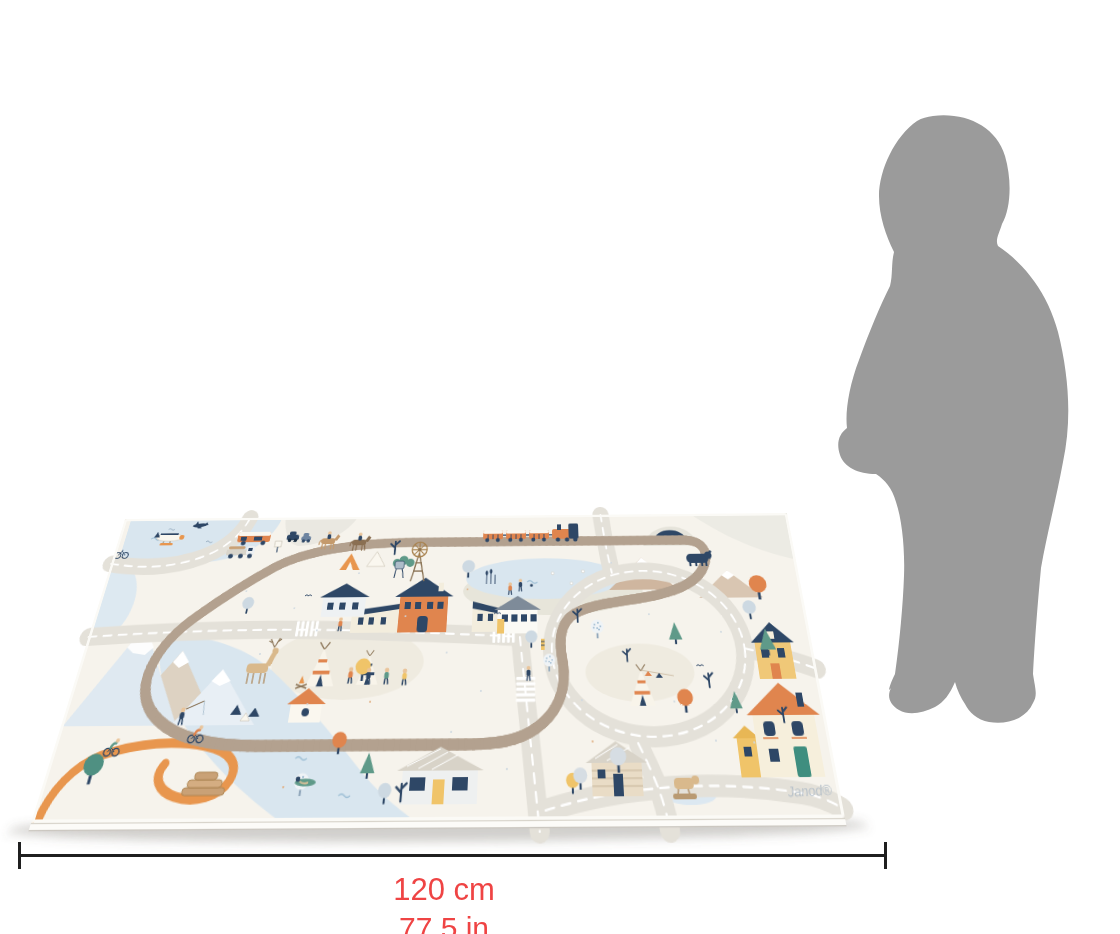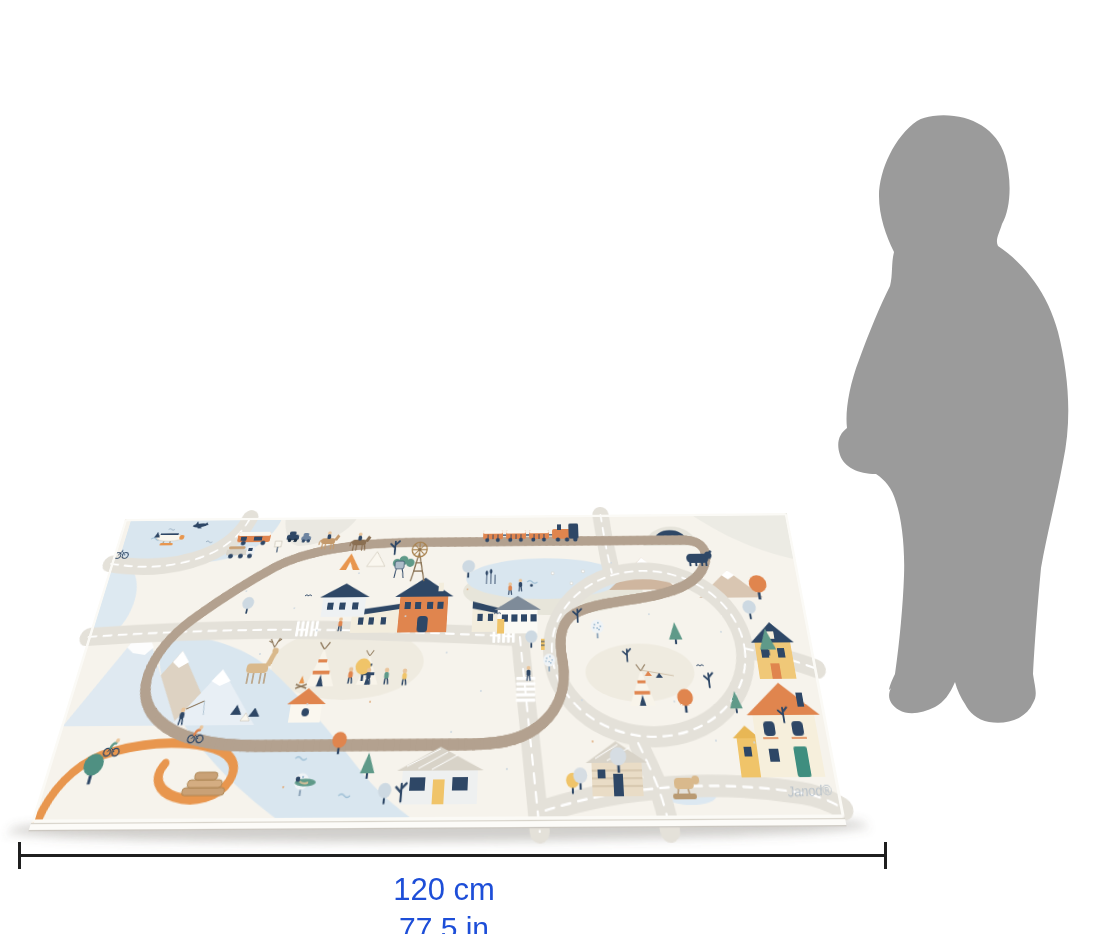--- a/index.html
+++ b/index.html
@@ -7,21 +7,21 @@
        font-family:"Liberation Sans",sans-serif;position:relative;}
   .stage{position:absolute;left:0;top:0;width:1120px;height:934px;}
   #mat-plane{position:absolute;left:0;top:0;width:820px;height:330px;
              transform-origin:0 0;}
   #mat-plane svg{display:block;overflow:visible;}
   #silhouette{position:absolute;left:833px;top:112px;}
   .dim-line{position:absolute;top:854px;left:19px;width:867px;height:3px;background:#1f1f1f;}
   .dim-cap{position:absolute;top:842px;width:3px;height:27px;background:#1f1f1f;}
   .dim-cap.left{left:18px;}
   .dim-cap.right{left:884px;}
-  .dim-label{position:absolute;left:0;width:888px;text-align:center;color:#1d4ed8;}
+  .dim-label{position:absolute;left:0;width:888px;text-align:center;color:#ef4444;}
   .dim-label.cm{top:872px;font-size:31px;}
   .dim-label.inch{top:911px;font-size:30px;}
 </style>
 </head>
 <body>
 
 <div class="stage">
 
   <div id="mat-plane" style="transform: matrix3d(0.801239, -0.0112787, 0, -7.7e-06, -0.311796, 0.470909, 0, -0.0005821, 0, 0, 1, 0, 125, 519, 0, 1);">
   <svg width="820" height="330" viewBox="0 0 820 330">

